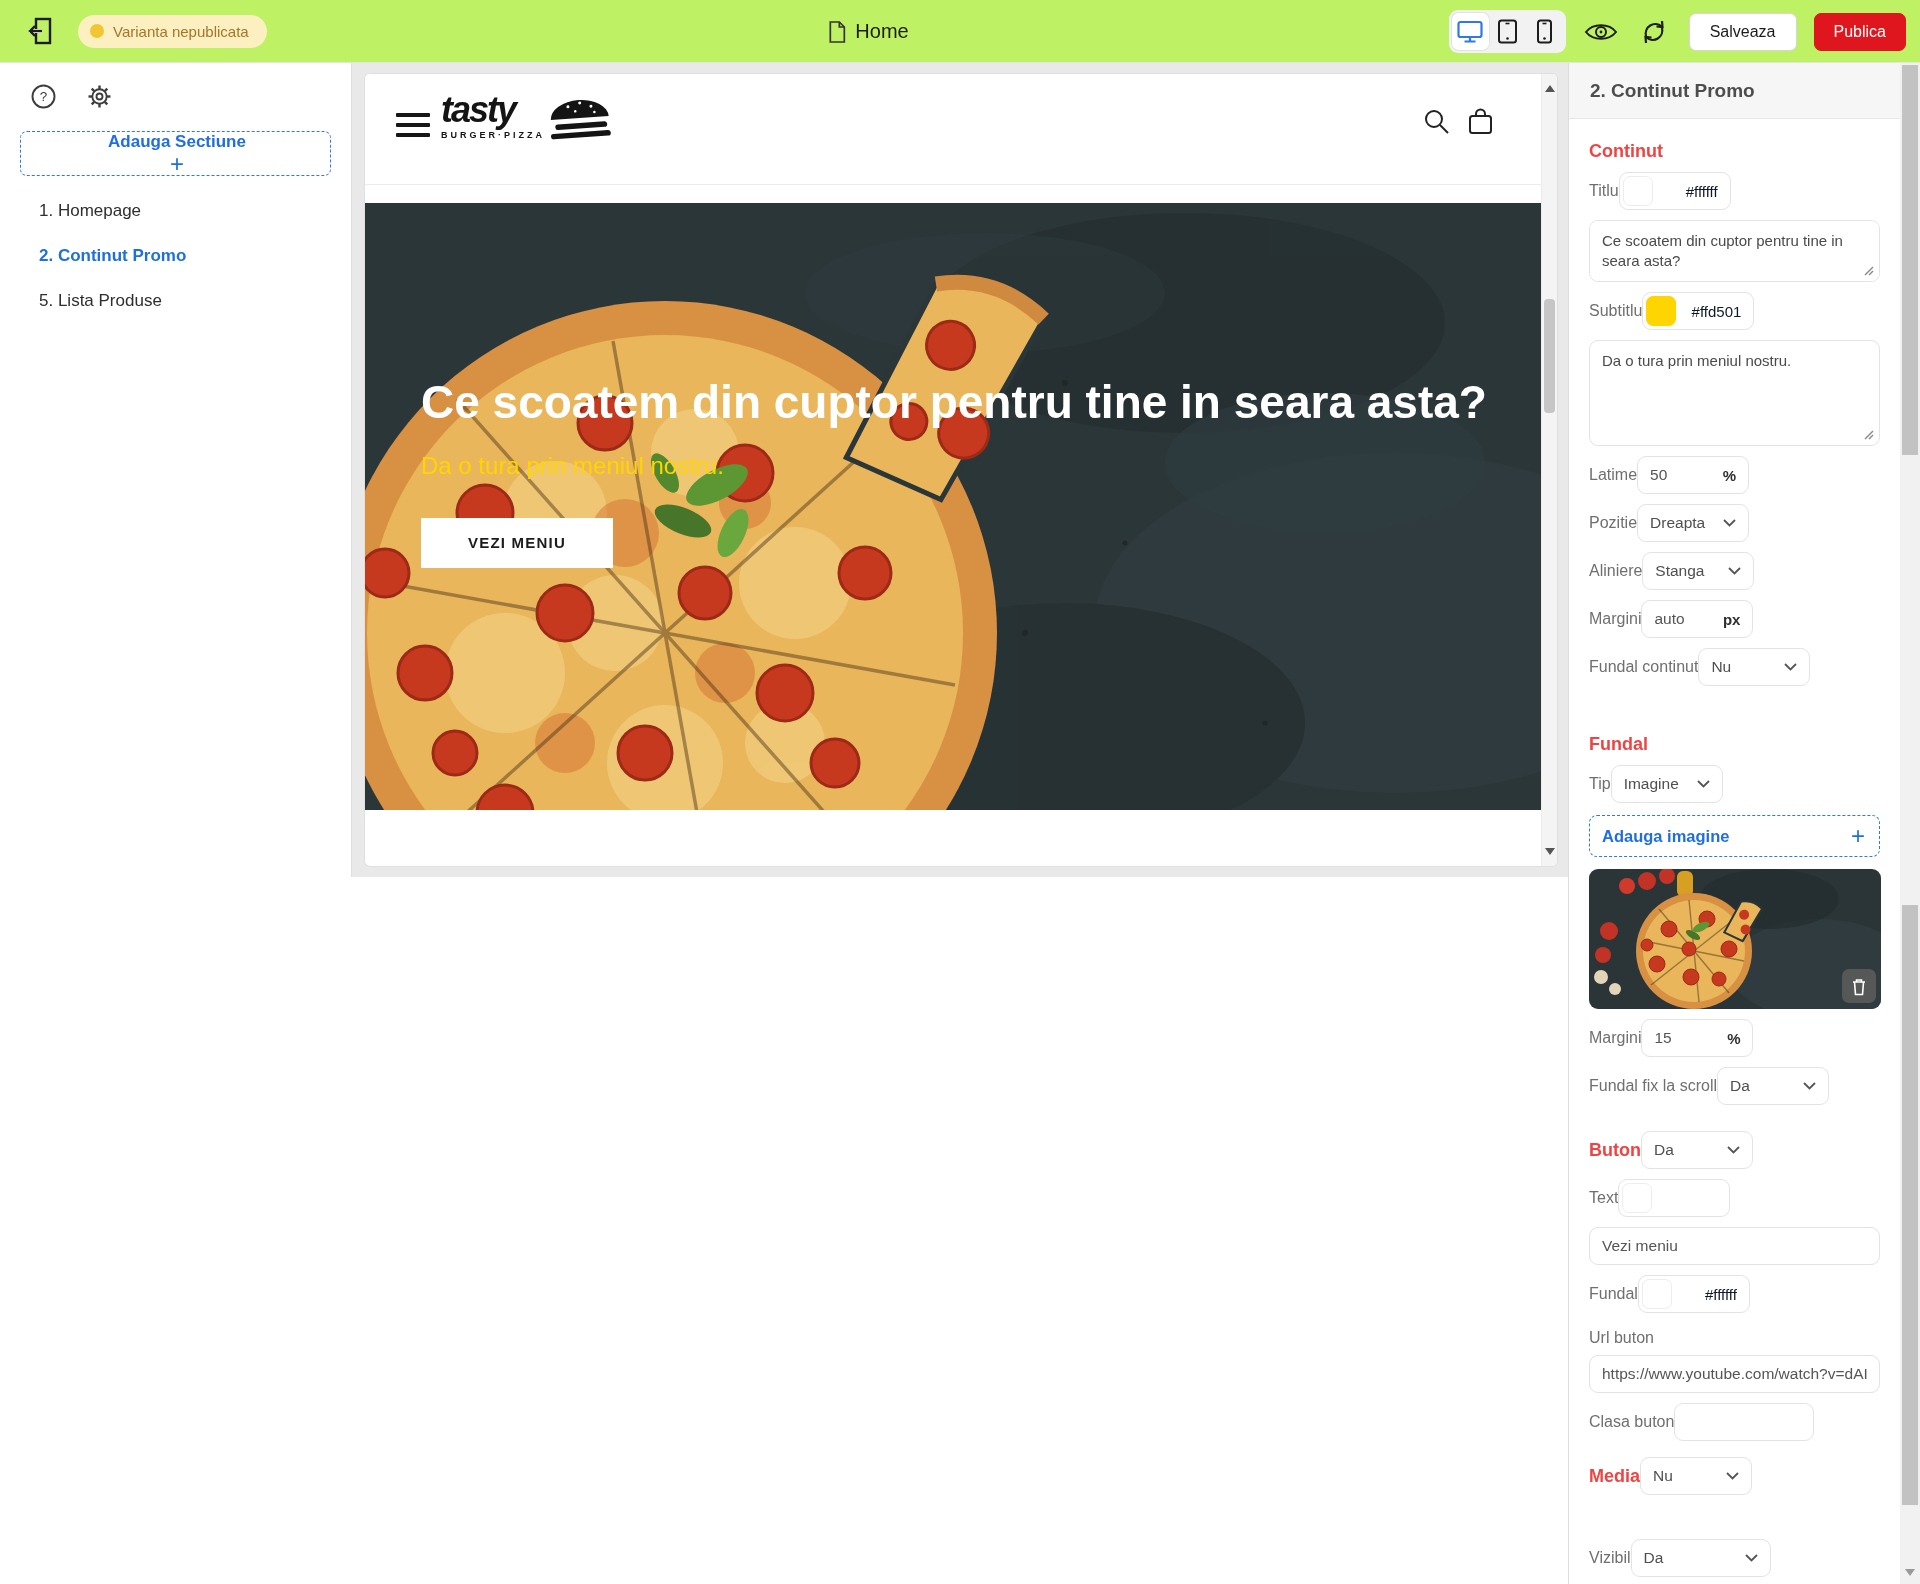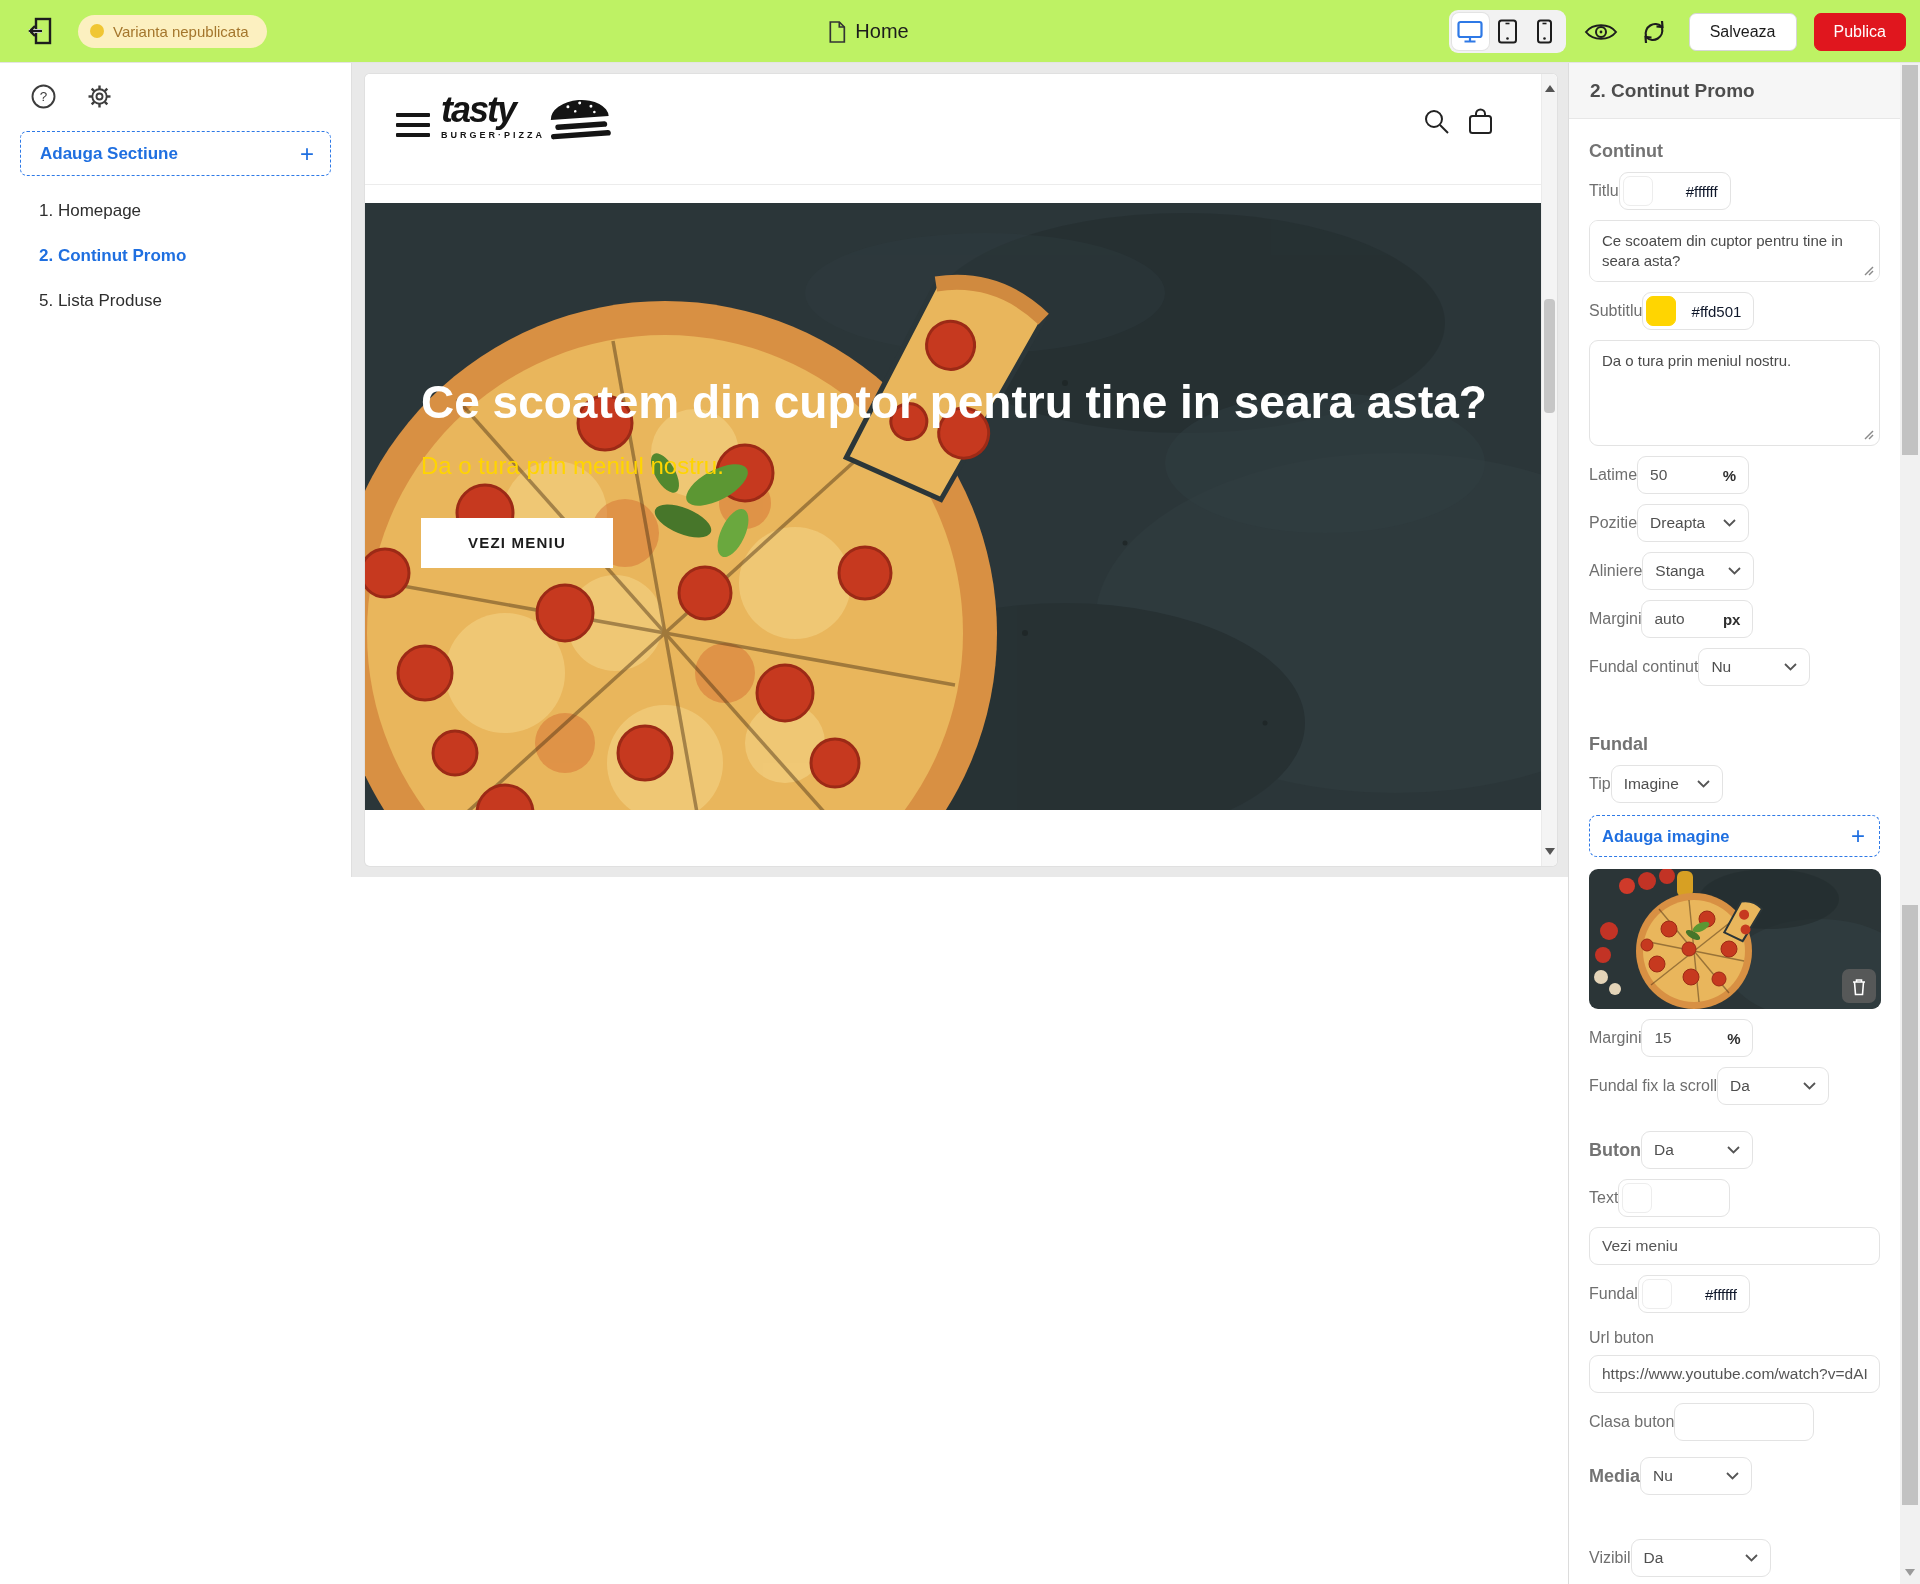--- a/index.html
+++ b/index.html
@@ -24,21 +24,21 @@
     justify-content:center; cursor:pointer; }
   .btn-save { background:#fff; border:1px solid #d6d6d6; color:#1c1c1c; padding:0 20px; }
   .btn-publish { background:#e0161e; border:1px solid #e0161e; color:#fff; padding:0 19px; }
 
   
   .sidebar { position:absolute; left:0; top:63px; width:351px; bottom:0; background:#fff; }
   .sb-icons { display:flex; gap:30px; padding:20px 0 0 30px; }
   .sb-icon { width:26px; height:26px; display:flex; align-items:center; justify-content:center; cursor:pointer; color:#3d3d3d; }
   .add-section { margin:22px 20px 0 20px; height:45px; border:1.6px dashed #2e79e6; border-radius:7px;
     display:flex; align-items:center; justify-content:space-between; padding:0 16px 0 19px;
-    color:#1f6fe0; font-size:17px; font-weight:700; cursor:pointer; }
+    color:#1f6fe0; font-size:17px; font-weight:700; cursor:pointer;flex-direction:column; }
   .add-plus { font-size:24px; font-weight:400; line-height:1; color:#1f6fe0; }
   .sb-list { margin-top:12px; }
   .sb-item { height:45px; display:flex; align-items:center; padding-left:39px; font-size:17px;
     color:#2e2e2e; cursor:pointer; }
   .sb-item.active { color:#1f6fe0; font-weight:600; }
 
   
   .workspace { position:absolute; left:351px; top:63px; width:1217px; height:814px;
     background:#e9e9e9; border-left:1px solid #dfdfdf; }
   .canvas { position:absolute; left:13px; top:11px; width:1192px; height:792px; background:#fff;
@@ -68,21 +68,21 @@
     border-left:5px solid transparent; border-right:5px solid transparent; border-bottom:7px solid #555; }
   .tri-down { position:absolute; left:3px; bottom:11px; width:0; height:0;
     border-left:5px solid transparent; border-right:5px solid transparent; border-top:7px solid #555; }
 
   
   .panel { position:absolute; left:1568px; top:63px; width:332px; bottom:0; background:#fff;
     border-left:1px solid #dcdcdc; overflow:hidden; }
   .panel-band { height:56px; background:#f6f6f6; border-bottom:1px solid #e7e7e7; display:flex;
     align-items:center; padding-left:21px; font-size:19px; font-weight:700; color:#4d4d4d; }
   .panel-body { padding:0 20px; }
-  .sec-h { font-size:18px; font-weight:700; color:#737373; margin-top:22px; }
+  .sec-h { font-size:18px; font-weight:700; color:#ef4444; margin-top:22px; }
   .row { display:flex; align-items:center; justify-content:flex-start; margin-top:10px; }
   .lbl { font-size:16px; color:#6f6f6f; }
   .ctl { height:38px; border:1px solid #e3e3e3; border-radius:9px; background:#fff;
     display:flex; align-items:center; }
   .w112 { width:112px; } .w140 { width:140px; } .wfull { width:100%; }
   .sel { justify-content:space-between; padding:0 12px; font-size:15.5px; color:#4f4f4f; cursor:pointer; }
   .color-input { padding:3px; cursor:pointer; }
   .swatch { width:30px; height:30px; border-radius:7px; border:1px solid #ededed; flex:0 0 auto; }
   .swatch-white { background:#fff; }
   .swatch-yellow { background:#ffd501; border-color:#ffd501; }

